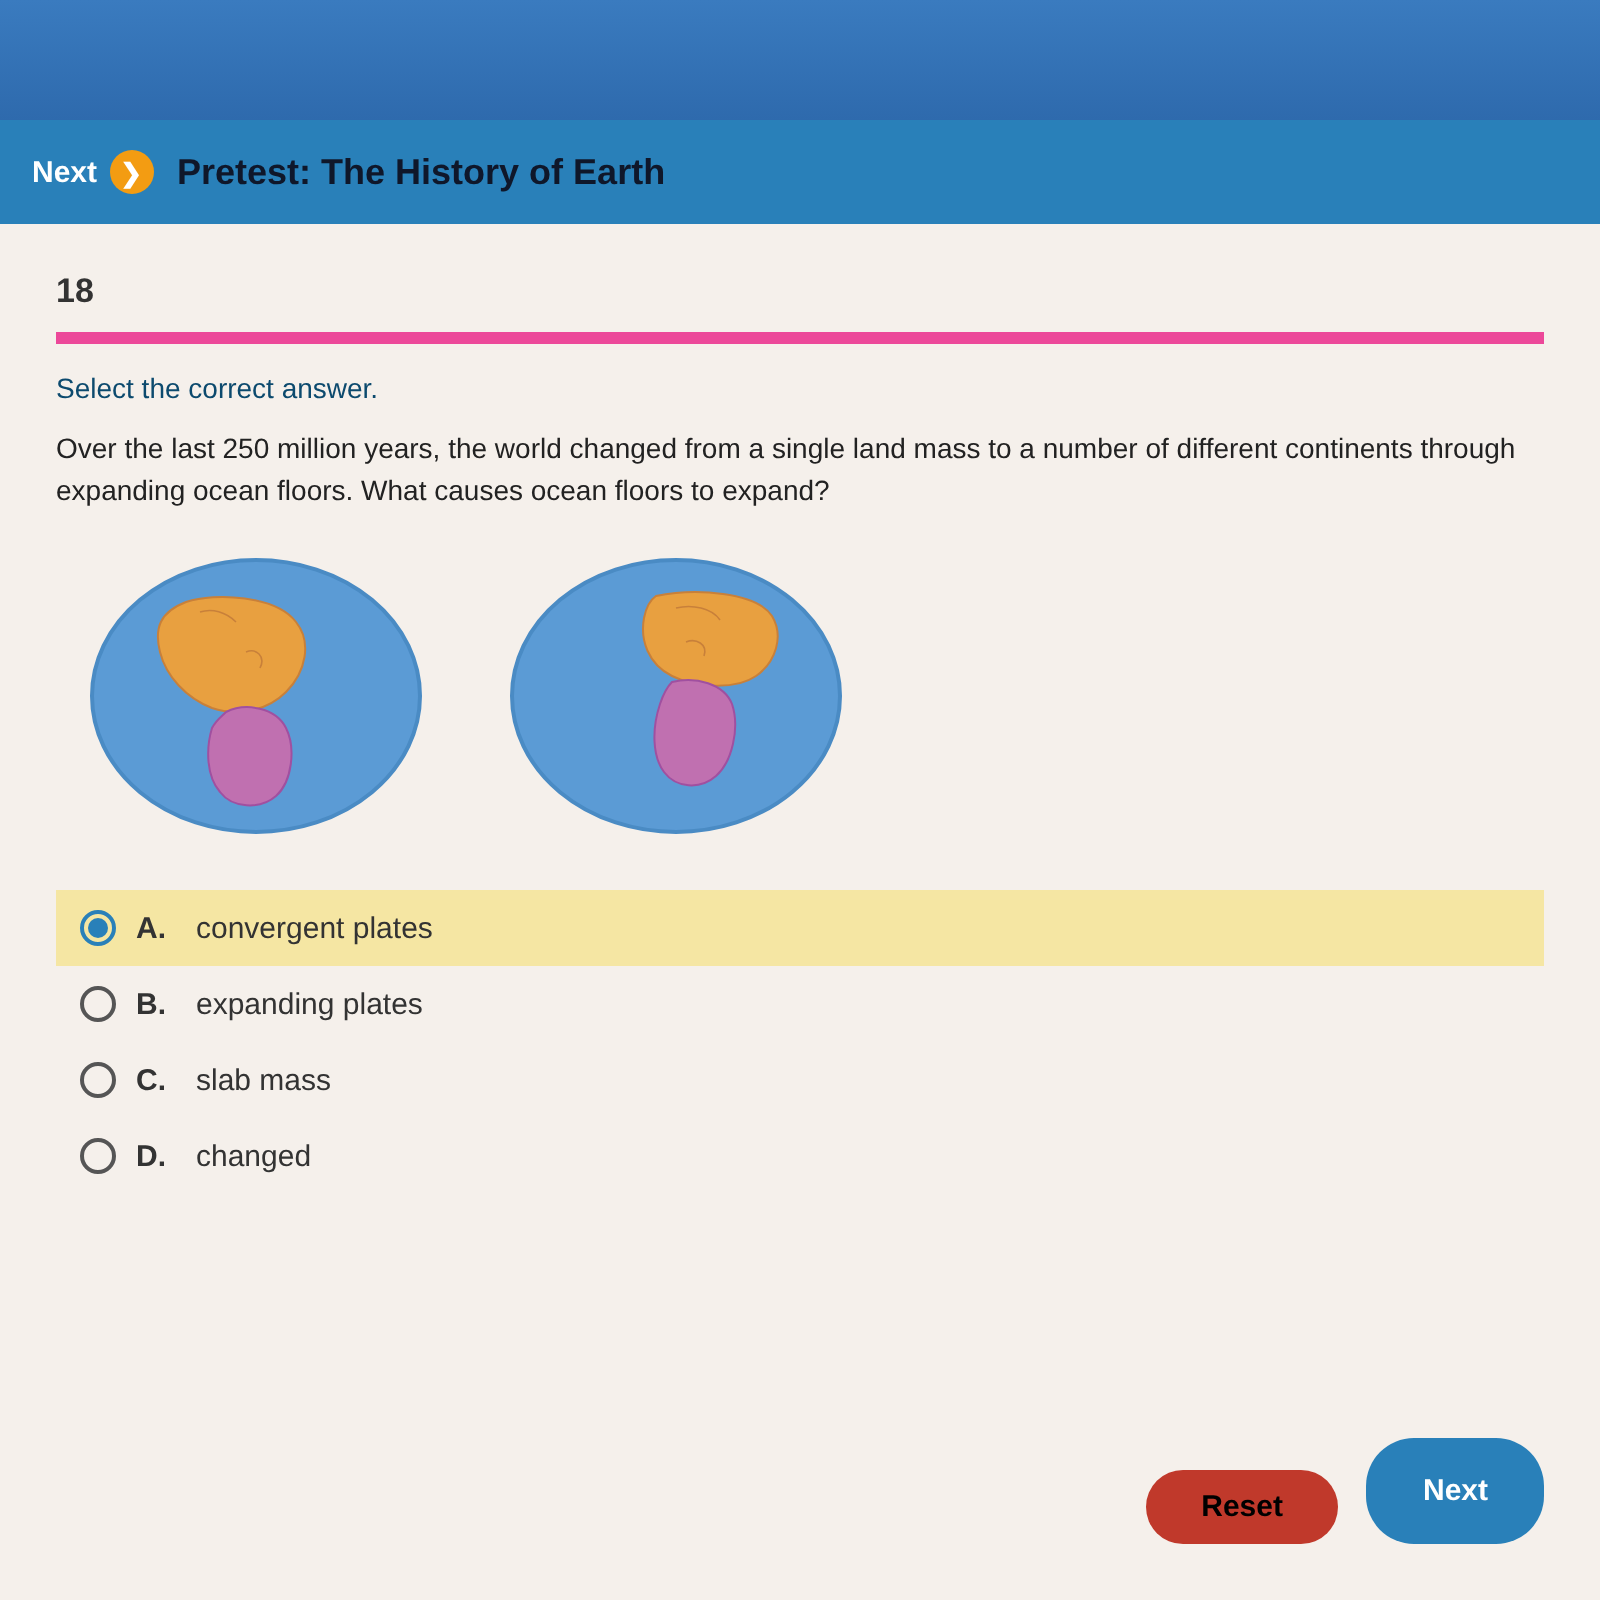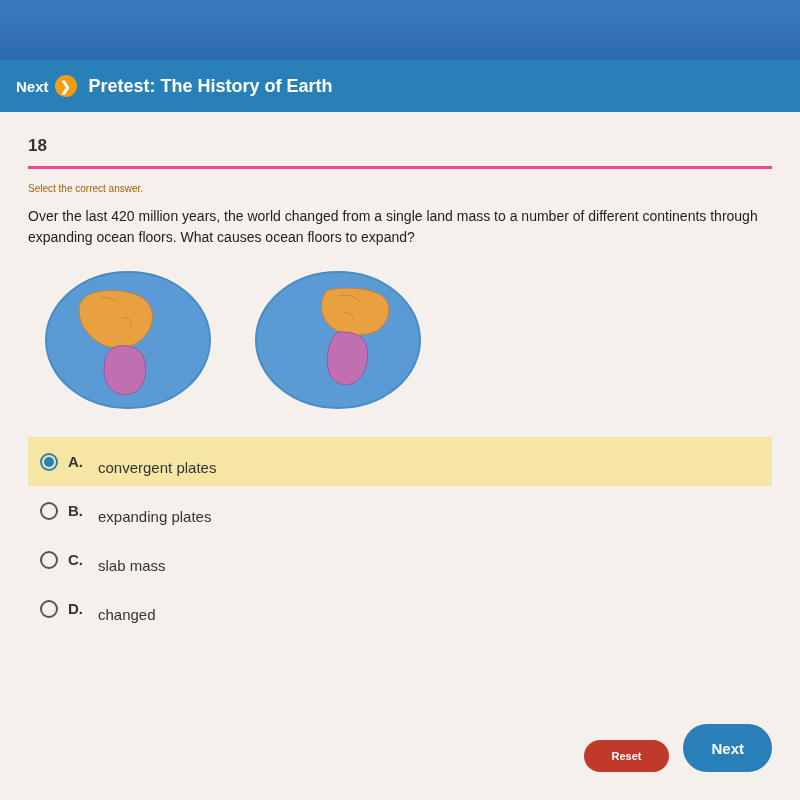--- a/index.html
+++ b/index.html
@@ -46,45 +46,45 @@
       background: #f39c12;
       display: flex;
       align-items: center;
       justify-content: center;
       color: white;
       font-size: 13px;
       font-weight: bold;
     }
 
     .header-title {
-      color: #ffffff;
+      color: #0f172a;
       font-size: 18px;
       font-weight: bold;
     }
 
     
     .content-area {
       background: #f5f0eb;
       min-height: calc(800px - 60px - 52px);
       padding: 24px 28px;
       position: relative;
     }
 
     .question-number {
       font-size: 17px;
       font-weight: bold;
       color: #333;
       margin-bottom: 14px;
-      border-bottom: 3px solid #ec4899;
+      border-bottom: 6px solid #ec4899;
       padding-bottom: 10px;
     }
 
     .question-instruction {
-      font-size: 10px;
-      color: #a16207;
+      font-size: 14px;
+      color: #0c4a6e;
       margin-bottom: 12px;
     }
 
     .question-text {
       font-size: 14px;
       color: #222;
       line-height: 1.5;
       margin-bottom: 20px;
     }
 
@@ -146,39 +146,38 @@
     }
 
     .option-letter {
       font-weight: bold;
       font-size: 15px;
       min-width: 20px;
     }
 
     .option-text {
       font-size: 15px;
-      margin-top: 12px;
     }
 
     
     .bottom-buttons {
       position: absolute;
       bottom: 28px;
       right: 28px;
       display: flex;
       gap: 14px;
     }
 
     .btn-reset {
       background: #c0392b;
-      color: #ffffff;
+      color: #000000;
       border: none;
       border-radius: 24px;
       padding: 10px 28px;
-      font-size: 11px;
+      font-size: 15px;
       font-weight: bold;
       cursor: pointer;
       margin-top: 16px;
     }
 
     .btn-next {
       background: #2980b9;
       color: white;
       border: none;
       border-radius: 24px;
@@ -206,21 +205,21 @@
   </button>
   <span class="header-title">Pretest: The History of Earth</span>
 </div>
 
 <div class="content-area">
 
   <div class="question-number">18</div>
 
   <div class="question-instruction">Select the correct answer.</div>
 
-  <div class="question-text">Over the last 420 million years, the world changed from a single land mass to a number of different continents through expanding ocean floors. What causes ocean floors to expand?</div>
+  <div class="question-text">Over the last 250 million years, the world changed from a single land mass to a number of different continents through expanding ocean floors. What causes ocean floors to expand?</div>
 
   <div class="globes-container">
 
     <div class="globe">
       <svg class="globe-svg" viewBox="0 0 180 145" xmlns="http://www.w3.org/2000/svg">
 
         <ellipse cx="90" cy="72" rx="82" ry="68" fill="#5b9bd5" stroke="#4a8bc4" stroke-width="2"></ellipse>
 
         <path d="M55,25 C70,20 100,22 110,35 C118,45 115,60 105,70 C95,80 80,82 68,78 C55,73 45,62 42,50 C39,38 42,30 55,25Z" fill="#e8a040" stroke="#c8803a" stroke-width="1"></path>
 

